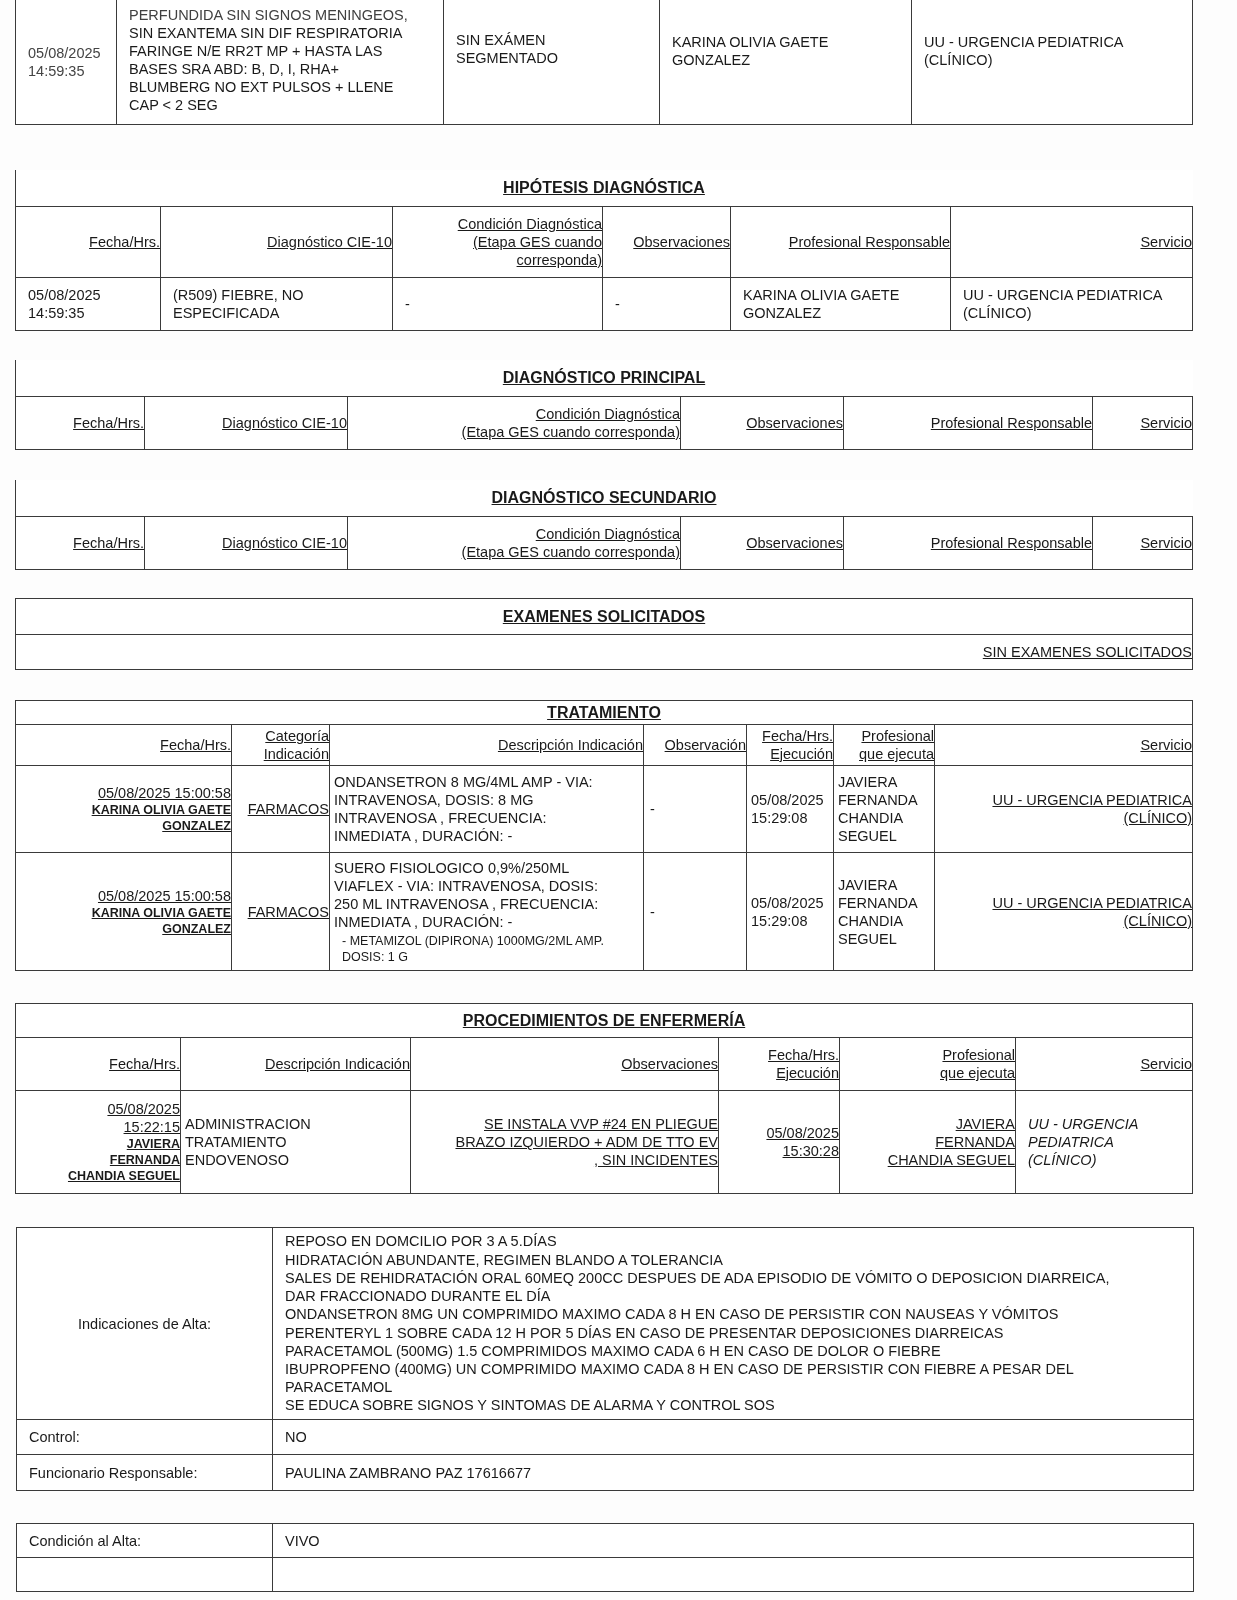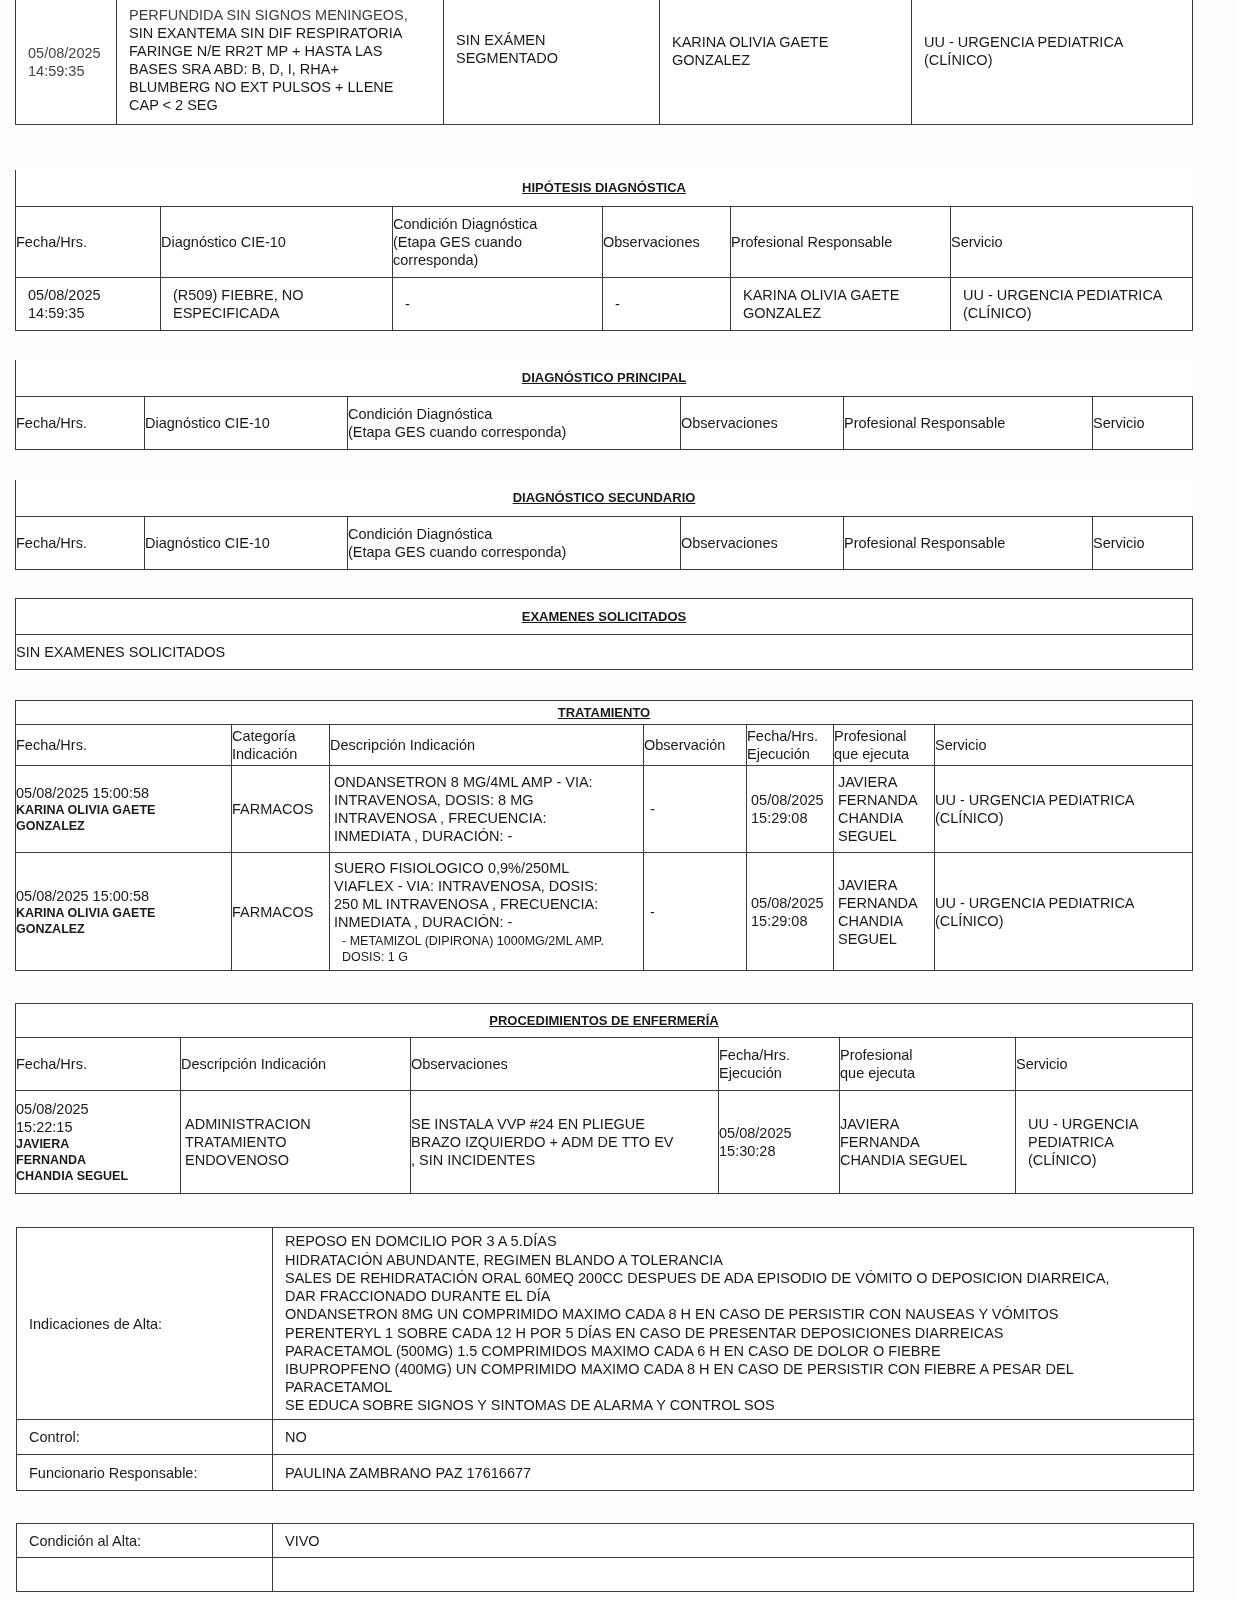--- a/index.html
+++ b/index.html
@@ -1,24 +1,24 @@
 <!DOCTYPE html>
 <html><head>
 <meta charset="utf-8">
 <style>
   * { box-sizing: border-box; margin: 0; padding: 0; }
   html, body { width: 1237px; height: 1600px; background: #fdfdfd; overflow: hidden; }
   body { font-family: "Liberation Sans", sans-serif; color: #1a1a1a; font-size: 14.5px; position: relative; }
   table { border-collapse: collapse; position: absolute; background: #fff; }
   td, th { border: 1.5px solid #3a3a3a; font-weight: normal; line-height: 18px; vertical-align: middle; }
-  .c { text-align: left; }
+  .c { text-align: right; text-decoration: underline; }
   .l { text-align: left; }
   .pad { padding: 4px 12px; }
   .title-row td { text-align: center; padding: 6px 0; }
-  .title { font-weight: bold; text-decoration: underline; font-size: 13px; }
+  .title { font-weight: bold; text-decoration: underline; font-size: 16px; }
   .b { font-weight: bold; }
   .small { font-size: 12.5px; line-height: 16px; }
   .faded { color: #404040; }
   .title-rule { position: absolute; height: 0; border-top: 1.5px solid #3a3a3a; }
   .multiline div { white-space: nowrap; }
 </style>
 </head>
 <body>
 
 <table style="left:15px; top:-2px; width:1178px; height:127px;">
@@ -283,33 +283,33 @@
     </td>
     <td class="c">
       <div>05/08/2025</div>
       <div>15:30:28</div>
     </td>
     <td class="c">
       <div>JAVIERA</div>
       <div>FERNANDA</div>
       <div>CHANDIA SEGUEL</div>
     </td>
-    <td class="l" style="padding:20px 12px;">
+    <td class="l" style="padding:20px 12px;font-style:italic;">
       <div>UU - URGENCIA</div>
       <div>PEDIATRICA</div>
       <div>(CLÍNICO)</div>
     </td>
   </tr>
 </tbody>
   </table>
 
 <table style="left:16px; top:1227px; width:1178px;">
   <tbody>
       <tr style="height:192px;">
-    <td class="l pad" style="width:256px;">Indicaciones de Alta:</td>
+    <td class="l pad" style="width:256px;text-align:center;">Indicaciones de Alta:</td>
     <td class="l" style="padding:4px 12px; line-height:18.2px;">
       <div class="multiline">
         <div>REPOSO EN DOMCILIO POR 3 A 5.DÍAS</div>
         <div>HIDRATACIÓN ABUNDANTE, REGIMEN BLANDO A TOLERANCIA</div>
         <div>SALES DE REHIDRATACIÓN ORAL 60MEQ 200CC DESPUES DE ADA EPISODIO DE VÓMITO O DEPOSICION DIARREICA,</div>
         <div>DAR FRACCIONADO DURANTE EL DÍA</div>
         <div>ONDANSETRON 8MG UN COMPRIMIDO MAXIMO CADA 8 H EN CASO DE PERSISTIR CON NAUSEAS Y VÓMITOS</div>
         <div>PERENTERYL 1 SOBRE CADA 12 H POR 5 DÍAS EN CASO DE PRESENTAR DEPOSICIONES DIARREICAS</div>
         <div>PARACETAMOL (500MG) 1.5 COMPRIMIDOS MAXIMO CADA 6 H EN CASO DE DOLOR O FIEBRE</div>
         <div>IBUPROPFENO (400MG) UN COMPRIMIDO MAXIMO CADA 8 H EN CASO DE PERSISTIR CON FIEBRE A PESAR DEL</div>

